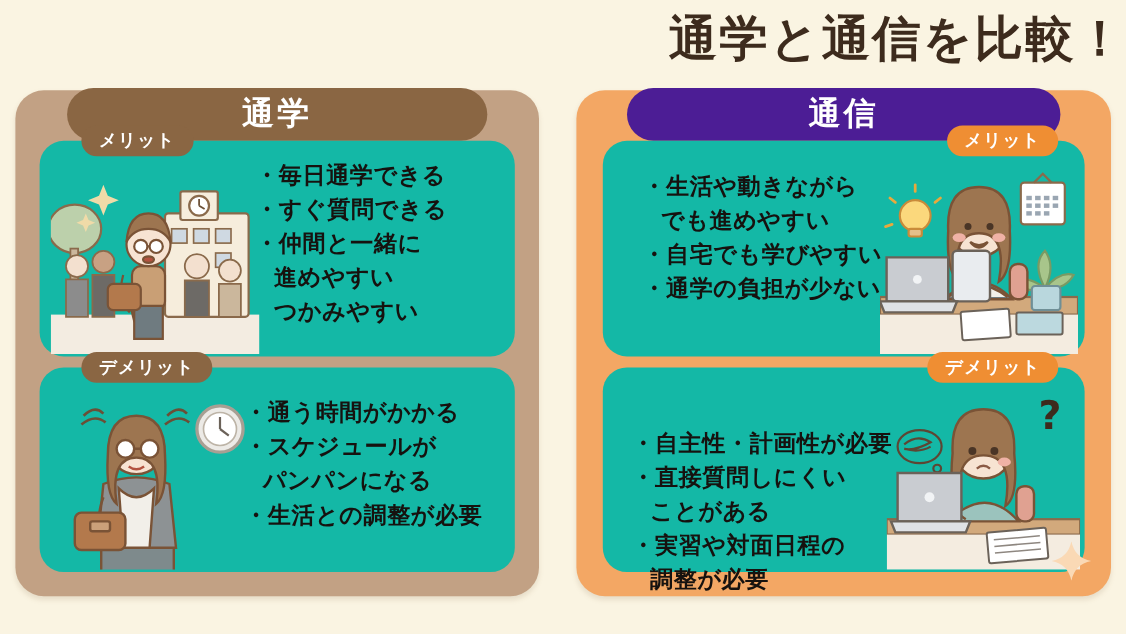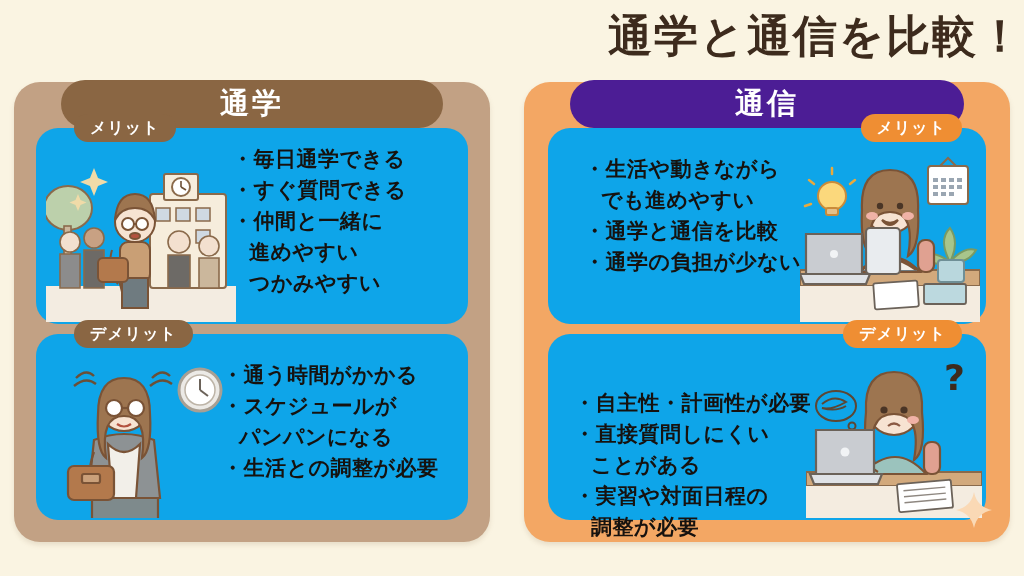--- a/index.html
+++ b/index.html
@@ -38,21 +38,21 @@
     border-radius:24px;
     display:flex;align-items:center;justify-content:center;
     color:#ffffff;font-size:29px;font-weight:bold;letter-spacing:3px;
   }
   .left .panel-head{width:382px;background:#8a6643;}
   .right .panel-head{width:394px;background:#4c1d95;}
 
   
   .card{
     position:absolute;
-    background:#0ea5e9;
+    background:#14b8a6;
     border-radius:22px;
   }
   .left .card{left:22px;width:432px;}
   .right .card{left:24px;width:438px;}
   .card.top{top:46px;height:196px;}
   .card.bottom{top:252px;height:186px;}
 
   
   .badge{
     position:absolute;
@@ -273,21 +273,21 @@
           <circle cx="34" cy="110" r="4" fill="#f1f3f5" stroke="none"></circle>
 
           <rect x="74" y="138" width="44" height="26" rx="2" fill="#fff" stroke="#6b6259" stroke-width="1.8" transform="rotate(-4 96 150)"></rect>
           <rect x="124" y="140" width="42" height="20" rx="2" fill="#bcd9df" stroke="#6b6259" stroke-width="1.8"></rect>
         </svg>
       </div>
 
       <div class="bullets">
         <span class="li">・生活や動きながら</span>
         <span class="li cont">でも進めやすい</span>
-        <span class="li">・通学と通信を比較</span>
+        <span class="li">・自宅でも学びやすい</span>
         <span class="li">・通学の負担が少ない</span>
       </div>
     </div>
 
     <div class="card bottom">
       <div class="badge orange tr">デメリット</div>
 
       <div class="ill r-bot-ill">
         <svg width="176" height="174" viewBox="0 0 176 174">
 

